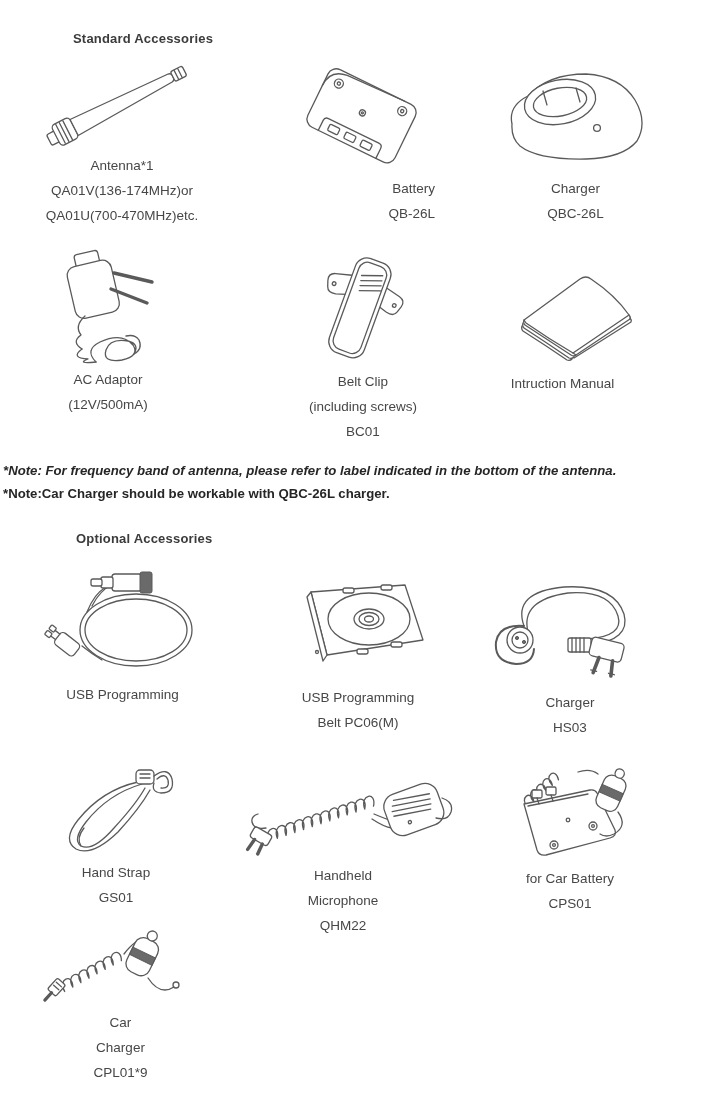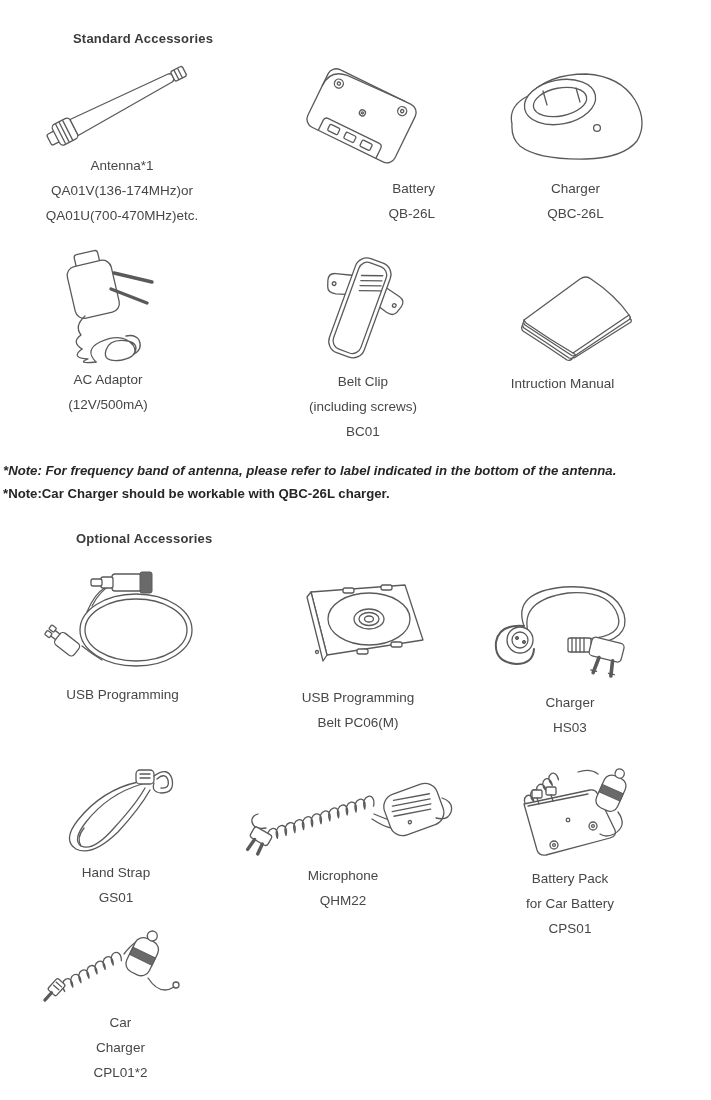--- a/index.html
+++ b/index.html
@@ -231,20 +231,21 @@
     <rect class="artf" x="150" y="16" width="56" height="43" rx="13"></rect>
     <line class="art" x1="162" y1="22" x2="198" y2="28"></line>
     <line class="art" x1="159" y1="27" x2="197" y2="33"></line>
     <line class="art" x1="157" y1="32" x2="196" y2="38"></line>
     <line class="art" x1="157" y1="37" x2="194" y2="43"></line>
     <circle class="art" cx="170" cy="48" r="1.6"></circle>
   </g>
   <path class="art" d="M206 26 Q218 30 215 40 Q212 49 200 46"></path>
 </svg>
 <div class="caption" style="left:258px;top:863px;width:170px;">
+  <div>Handheld</div>
   <div>Microphone</div>
   <div>QHM22</div>
 </div>
 
 <svg class="abs" style="left:496px;top:764px;" width="154" height="98" viewBox="0 0 154 98">
   <path class="art" transform="rotate(-28 52 26)" d="M26 32 c-4 -13 12 -15 8 -2 c-4 -13 12 -15 8 -2 c-4 -13 12 -15 8 -2 c-4 -13 12 -15 8 -2 c-4 -13 12 -15 8 -2"></path>
   <path class="art" d="M82 8 Q94 4 102 10"></path>
   <path class="artf" d="M28 40 L94 26 Q99 25 101 29 L119 66 Q121 72 114 74 L50 91 Q43 92 41 86 Z"></path>
   <path class="art" d="M32 42 L92 30"></path>
   <circle class="artf" cx="97" cy="62" r="4"></circle>
@@ -257,21 +258,20 @@
   <line class="art" x1="41" y1="34" x2="43" y2="40"></line>
   <line class="art" x1="55" y1="31" x2="57" y2="37"></line>
   <g transform="rotate(24 116 28)">
     <rect class="artf" x="104" y="12" width="23" height="35" rx="8"></rect>
     <rect class="dark" x="104" y="25" width="23" height="8"></rect>
     <circle class="artf" cx="115.5" cy="8" r="4.6"></circle>
   </g>
   <path class="art" d="M122 48 Q132 62 118 70 Q110 74 104 70"></path>
 </svg>
 <div class="caption" style="left:486px;top:866px;width:168px;">
-  <div>Battery Pack</div>
   <div>for Car Battery</div>
   <div>CPS01</div>
 </div>
 
 <svg class="abs" style="left:36px;top:926px;" width="148" height="86" viewBox="0 0 148 86">
   <path class="art" transform="rotate(-16 60 44)" d="M24 56 c-4 -14 13 -16 9 -2 c-4 -14 13 -16 9 -2 c-4 -14 13 -16 9 -2 c-4 -14 13 -16 9 -2 c-4 -14 13 -16 9 -2 c-4 -14 13 -16 9 -2 c-4 -14 13 -16 9 -2"></path>
   <g transform="rotate(42 20 64)">
     <rect class="artf" x="13" y="54" width="11" height="15" rx="2"></rect>
     <line class="art" x1="15" y1="58" x2="22" y2="58"></line>
     <line class="art" x1="15" y1="62" x2="22" y2="62"></line>
@@ -282,14 +282,14 @@
     <rect class="artf" x="94" y="12" width="25" height="37" rx="9"></rect>
     <rect class="dark" x="94" y="26" width="25" height="8"></rect>
     <circle class="artf" cx="106.5" cy="7.5" r="5"></circle>
   </g>
   <path class="art" d="M112 52 Q124 70 138 61"></path>
   <circle class="art" cx="140" cy="59" r="3"></circle>
 </svg>
 <div class="caption" style="left:38px;top:1010px;width:165px;">
   <div>Car</div>
   <div>Charger</div>
-  <div>CPL01*2</div>
+  <div>CPL01*9</div>
 </div>
 
 </body></html>

